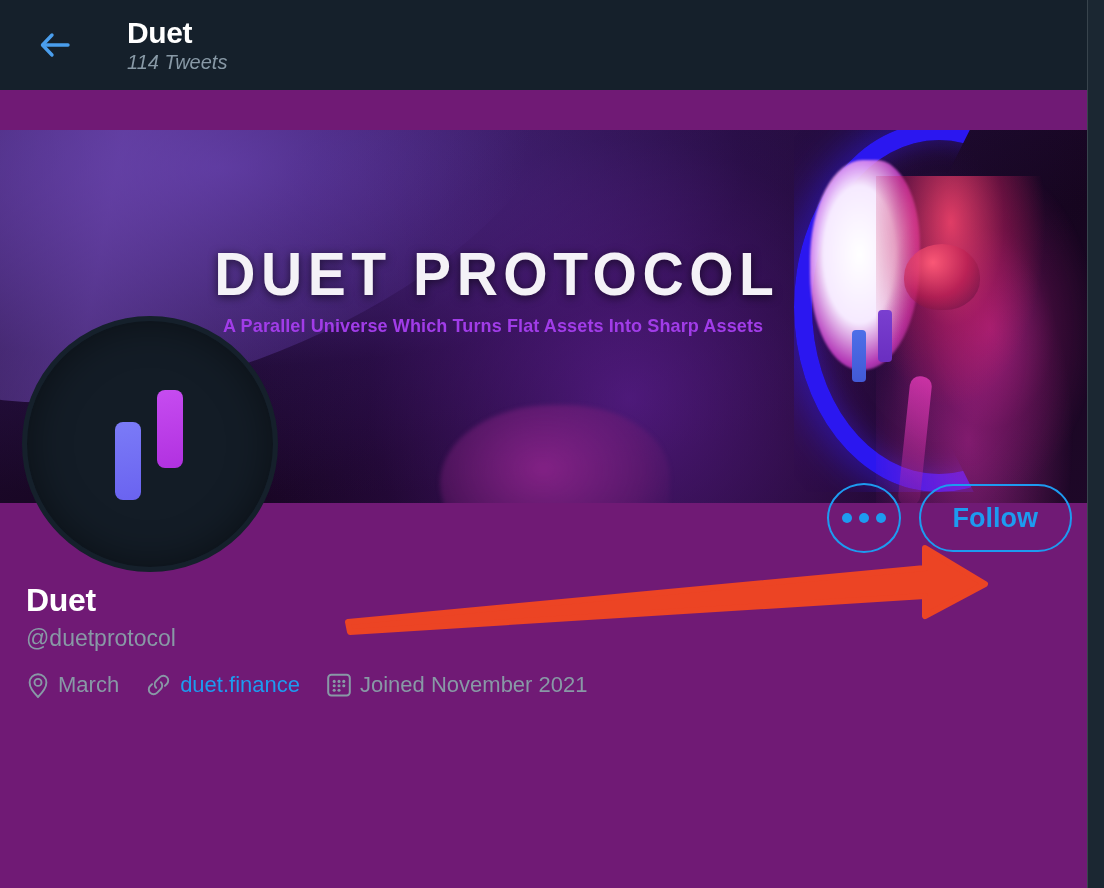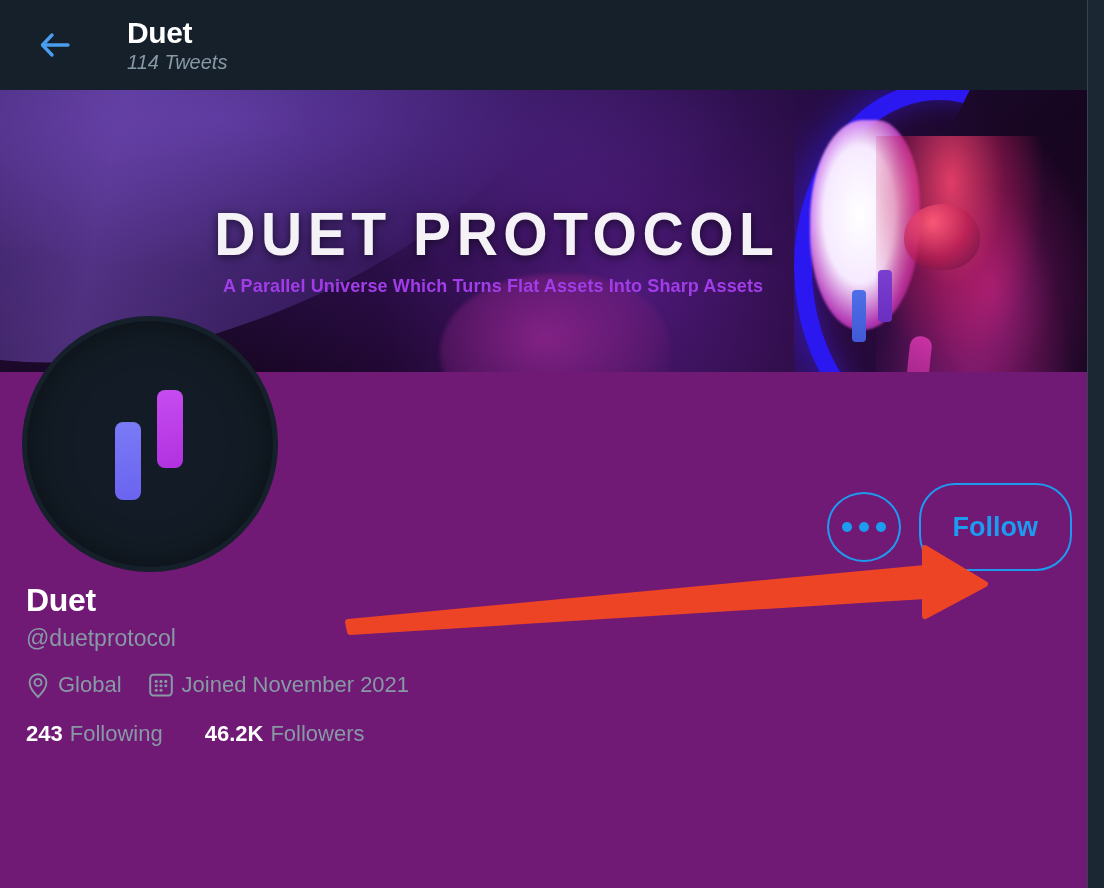--- a/index.html
+++ b/index.html
@@ -46,23 +46,24 @@
     font-size:30px; font-weight:bold; color:#ffffff;
     letter-spacing:-0.4px;
   }
   .header-sub {
     font-size:20px; color:#8899a6; margin-top:3px;font-style:italic;
   }
 
   
   .banner {
     position:relative;
-    height:282px;
+    height:373px;
     overflow:hidden;
     background:#1a0526;
+    margin-top:40px;
   }
   .banner-bg {
     position:absolute; inset:0;
     background:
       radial-gradient(circle at 57% 72%, rgba(120,40,190,0.55) 0%, rgba(80,20,140,0.20) 38%, rgba(0,0,0,0) 62%),
       radial-gradient(ellipse at 20% 10%, rgba(92,58,160,0.85) 0%, rgba(50,25,95,0.25) 42%, rgba(0,0,0,0) 70%),
       linear-gradient(160deg, #2a1347 0%, #1d0a2e 35%, #16051f 60%, #1e0828 100%);
   }
   
   .banner-swoosh {
@@ -207,21 +208,21 @@
     display:flex; align-items:center; justify-content:center;
     gap:7px;
     background:transparent;
     cursor:pointer;
   }
   .more-btn span {
     width:10px; height:10px; border-radius:50%;
     background:#1d9bf0; display:block;
   }
   .follow-btn {
-    height:88px;
+    height:68px;
     padding:16px 32px;
     border-radius:36px;
     border:2px solid #1d9bf0;
     background:transparent;
     color:#1d9bf0;
     font-size:27px;
     font-weight:bold;
     font-family:"Liberation Sans", sans-serif;
     display:flex; align-items:center; justify-content:center;
     cursor:pointer;
@@ -351,48 +352,47 @@
 
 
     <div class="meta">
       <div class="meta-item">
         <span class="meta-ico">
           <svg width="24" height="27" viewBox="0 0 24 27">
             <path d="M12 2.2 C7.3 2.2 3.6 5.9 3.6 10.5 C3.6 16.6 12 25 12 25 C12 25 20.4 16.6 20.4 10.5 C20.4 5.9 16.7 2.2 12 2.2 Z" fill="none" stroke="#8899a6" stroke-width="1.9"></path>
             <circle cx="12" cy="10.4" r="3.5" fill="none" stroke="#8899a6" stroke-width="1.9"></circle>
           </svg>
         </span>
-        <span>Global</span>
-      </div>
-
+        <span>March</span>
+      </div>
+
+      <div class="meta-item">
+        <span class="meta-ico">
+          <svg width="27" height="24" viewBox="0 0 27 24">
+            <path d="M11.2 14.8 C9.3 12.9 9.3 9.9 11.2 8.0 L15.0 4.2 C16.9 2.3 19.9 2.3 21.8 4.2 C23.7 6.1 23.7 9.1 21.8 11.0 L19.9 12.9" fill="none" stroke="#8899a6" stroke-width="1.9" stroke-linecap="round"></path>
+            <path d="M15.8 9.2 C17.7 11.1 17.7 14.1 15.8 16.0 L12.0 19.8 C10.1 21.7 7.1 21.7 5.2 19.8 C3.3 17.9 3.3 14.9 5.2 13.0 L7.1 11.1" fill="none" stroke="#8899a6" stroke-width="1.9" stroke-linecap="round"></path>
+          </svg>
+        </span>
+        <a href="#">duet.finance</a>
+      </div>
 
       <div class="meta-item">
         <span class="meta-ico">
           <svg width="26" height="26" viewBox="0 0 26 26">
             <rect x="2.2" y="2.8" width="21.6" height="20.6" rx="3.2" fill="none" stroke="#8899a6" stroke-width="2"></rect>
             <circle cx="8.2" cy="9.4" r="1.55" fill="#8899a6"></circle>
             <circle cx="13" cy="9.4" r="1.55" fill="#8899a6"></circle>
             <circle cx="17.8" cy="9.4" r="1.55" fill="#8899a6"></circle>
             <circle cx="8.2" cy="13.8" r="1.55" fill="#8899a6"></circle>
             <circle cx="13" cy="13.8" r="1.55" fill="#8899a6"></circle>
             <circle cx="17.8" cy="13.8" r="1.55" fill="#8899a6"></circle>
             <circle cx="8.2" cy="18.2" r="1.55" fill="#8899a6"></circle>
             <circle cx="13" cy="18.2" r="1.55" fill="#8899a6"></circle>
           </svg>
         </span>
         <span>Joined November 2021</span>
       </div>
     </div>
 
-    <div class="stats">
-      <div class="stat">
-        <b>243</b>
-        <span>Following</span>
-      </div>
-      <div class="stat">
-        <b>46.2K</b>
-        <span>Followers</span>
-      </div>
-    </div>
   </div>
 
   <div class="edge-strip"></div>
 </div>
 
 </body></html>

